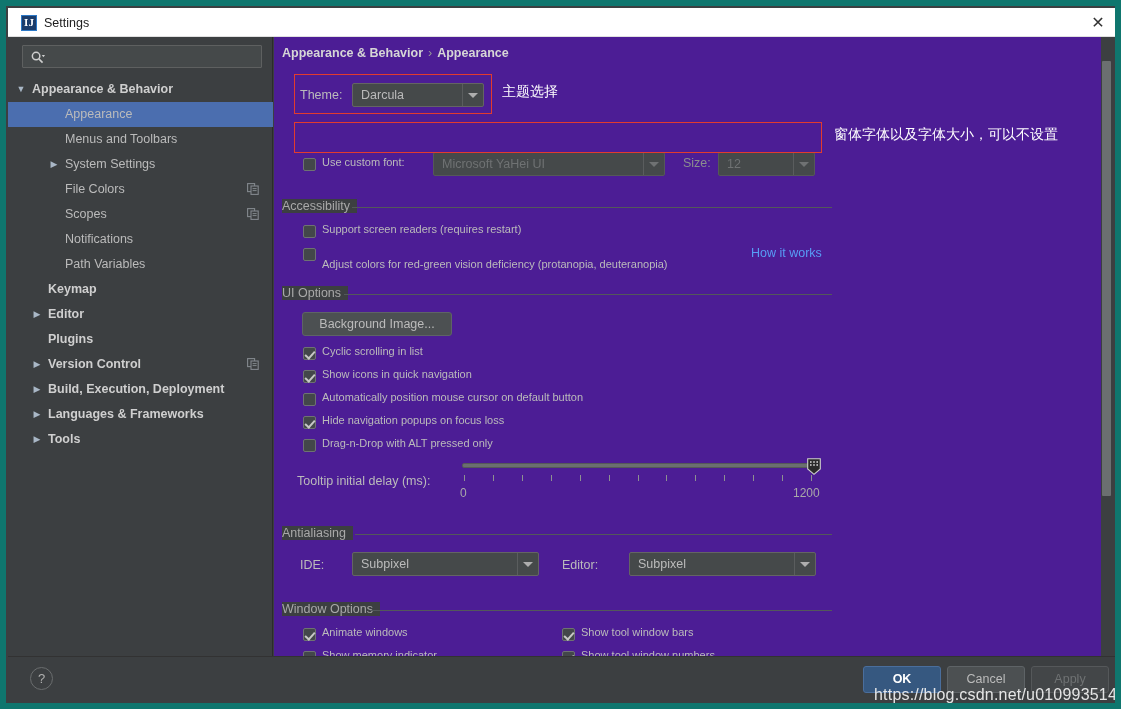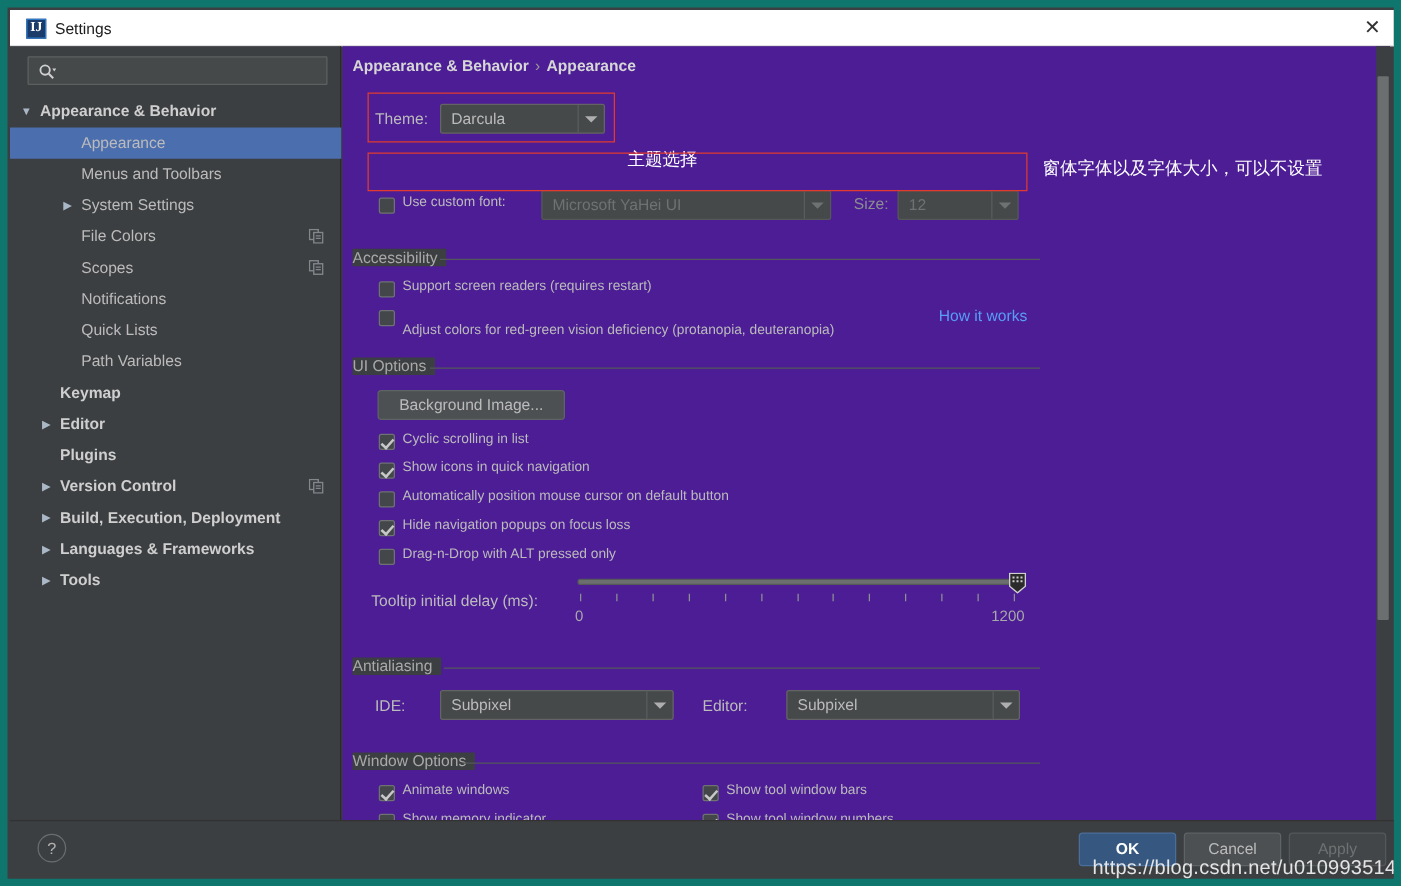--- a/index.html
+++ b/index.html
@@ -330,23 +330,20 @@
           <span class="lbl" style="left: 57px;">Scopes</span>
           <svg class="copyicon" viewBox="0 0 12 12">
             <rect x="0.6" y="0.6" width="7" height="8" fill="none" stroke="#9aa0a6" stroke-width="1.1"></rect>
             <rect x="4" y="3" width="7.2" height="8.4" fill="#3c3f41" stroke="#9aa0a6" stroke-width="1.1"></rect>
             <line x1="5.6" y1="5.6" x2="9.6" y2="5.6" stroke="#9aa0a6" stroke-width="1"></line>
             <line x1="5.6" y1="7.6" x2="9.6" y2="7.6" stroke="#9aa0a6" stroke-width="1"></line>
           </svg>
         </div>
         <div class="tree-row">
           <span class="lbl" style="left: 57px;">Notifications</span>
-        </div>
-        <div class="tree-row">
-          <span class="lbl" style="left: 57px;">Quick Lists</span>
         </div>
         <div class="tree-row">
           <span class="lbl" style="left: 57px;">Path Variables</span>
         </div>
         <div class="tree-row bold">
           <span class="lbl" style="left: 40px;">Keymap</span>
         </div>
         <div class="tree-row bold">
           <span class="arrow" style="left: 22px;">▶</span>
           <span class="lbl" style="left: 40px;">Editor</span>
@@ -500,21 +497,21 @@
     <div class="cb checked" style="left:288px;top:614px;"></div>
     <div class="cb-label" style="left:307px;top:612px;">Show tool window numbers</div>
 
   </div>
 
   <div id="vscroll">
     <div id="vthumb"></div>
   </div>
 
   <div class="redbox" style="left:288px;top:68px;width:198px;height:40px;"></div>
-  <div class="cn-note" style="left:496px;top:77px;margin-top:36px;">主题选择</div>
+  <div class="cn-note" style="left:496px;top:77px;">主题选择</div>
 
   <div class="redbox" style="left:288px;top:116px;width:528px;height:31px;"></div>
   <div class="cn-note" style="left:828px;top:120px;">窗体字体以及字体大小，可以不设置</div>
 
   <div id="footer">
     <div id="help-btn">?</div>
     <div class="fbtn" id="ok-btn">OK</div>
     <div class="fbtn" id="cancel-btn">Cancel</div>
     <div class="fbtn" id="apply-btn">Apply</div>
   </div>

